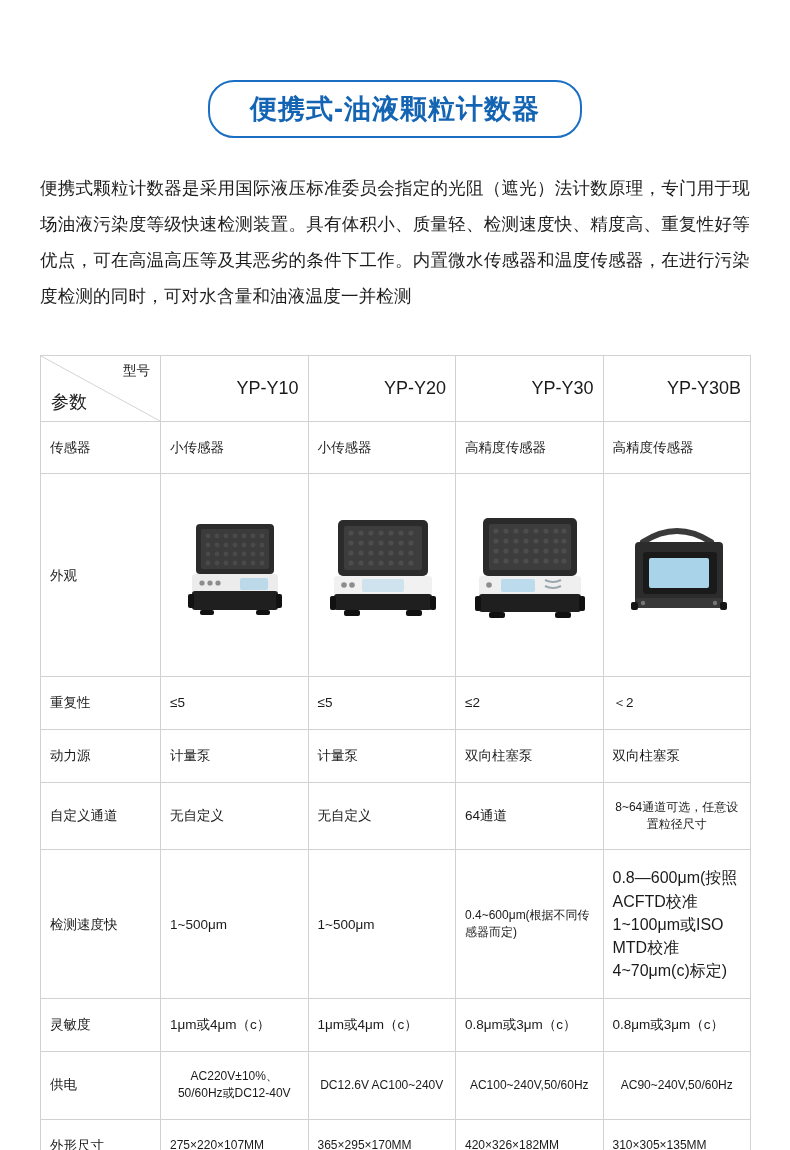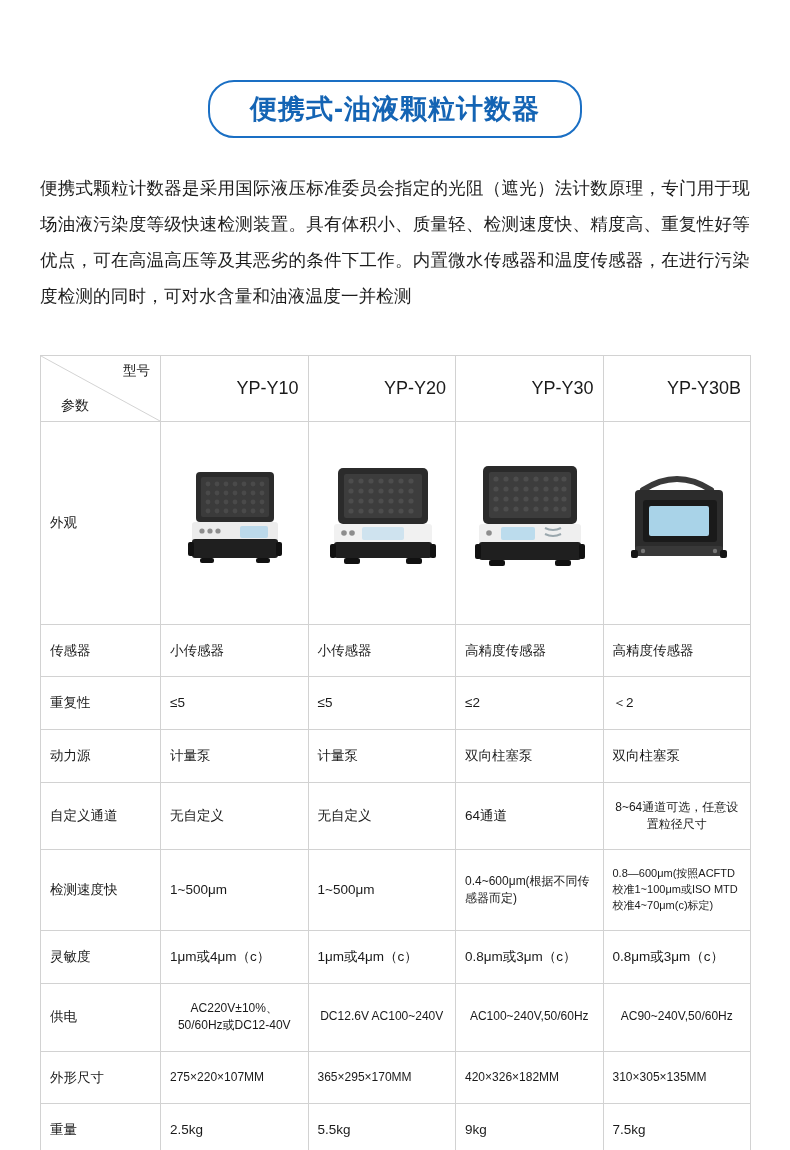--- a/index.html
+++ b/index.html
@@ -85,37 +85,37 @@
   }
   td.corner .lbl-model {
     position: absolute;
     top: 5px;
     right: 10px;
     font-size: 13.5px;
   }
   td.corner .lbl-param {
     position: absolute;
     bottom: 6px;
-    left: 20px;
-    font-size: 14px;
+    left: 10px;
+    font-size: 18px;
   }
   td.head {
     text-align: right;
     font-size: 18px;
     height: 66px;
   }
   td.rowlabel {
     font-size: 13.5px;
   }
   td.img-cell {
     height: 200px;
     text-align: center;
     padding: 6px;
   }
-  .small { font-size: 11px; line-height: 1.35; }
+  .small { font-size: 16px; line-height: 1.35; }
   .mid { font-size: 12px; line-height: 1.4; margin-left: 28px; }
   .c-center { text-align: center; }
 
   
   .prod {
     width: 128px;
     height: 170px;
     margin: 0 auto;
     position: relative;
   }
@@ -148,20 +148,28 @@
             <svg class="diag-line" viewBox="0 0 120 66" preserveAspectRatio="none">
               <line x1="0" y1="0" x2="120" y2="66" stroke="#d2d2d2" stroke-width="1"></line>
             </svg>
             <span class="lbl-model">型号</span>
             <span class="lbl-param">参数</span>
           </td>
           <td class="head">YP-Y10</td>
           <td class="head">YP-Y20</td>
           <td class="head">YP-Y30</td>
           <td class="head">YP-Y30B</td>
+        </tr>
+
+        <tr>
+          <td class="rowlabel">传感器</td>
+          <td>小传感器</td>
+          <td>小传感器</td>
+          <td>高精度传感器</td>
+          <td>高精度传感器</td>
         </tr>
 
         <tr>
           <td class="rowlabel">外观</td>
           <td class="img-cell">
             <div class="prod">
               <svg width="128" height="170" viewBox="0 0 128 170">
 
                 <rect x="26" y="34" width="78" height="50" rx="4" fill="#2b2b2b"></rect>
                 <rect x="31" y="39" width="68" height="40" rx="2" fill="#3b3b3b"></rect>
@@ -319,28 +327,20 @@
                 <circle cx="30" cy="113" r="2.2" fill="#777"></circle>
                 <circle cx="102" cy="113" r="2.2" fill="#777"></circle>
                 <rect x="18" y="112" width="7" height="8" rx="2" fill="#151515"></rect>
                 <rect x="107" y="112" width="7" height="8" rx="2" fill="#151515"></rect>
               </svg>
             </div>
           </td>
         </tr>
 
         <tr>
-          <td class="rowlabel">传感器</td>
-          <td>小传感器</td>
-          <td>小传感器</td>
-          <td>高精度传感器</td>
-          <td>高精度传感器</td>
-        </tr>
-
-        <tr>
           <td class="rowlabel">重复性</td>
           <td>≤5</td>
           <td>≤5</td>
           <td>≤2</td>
           <td>＜2</td>
         </tr>
 
 
         <tr>
           <td class="rowlabel">动力源</td>

